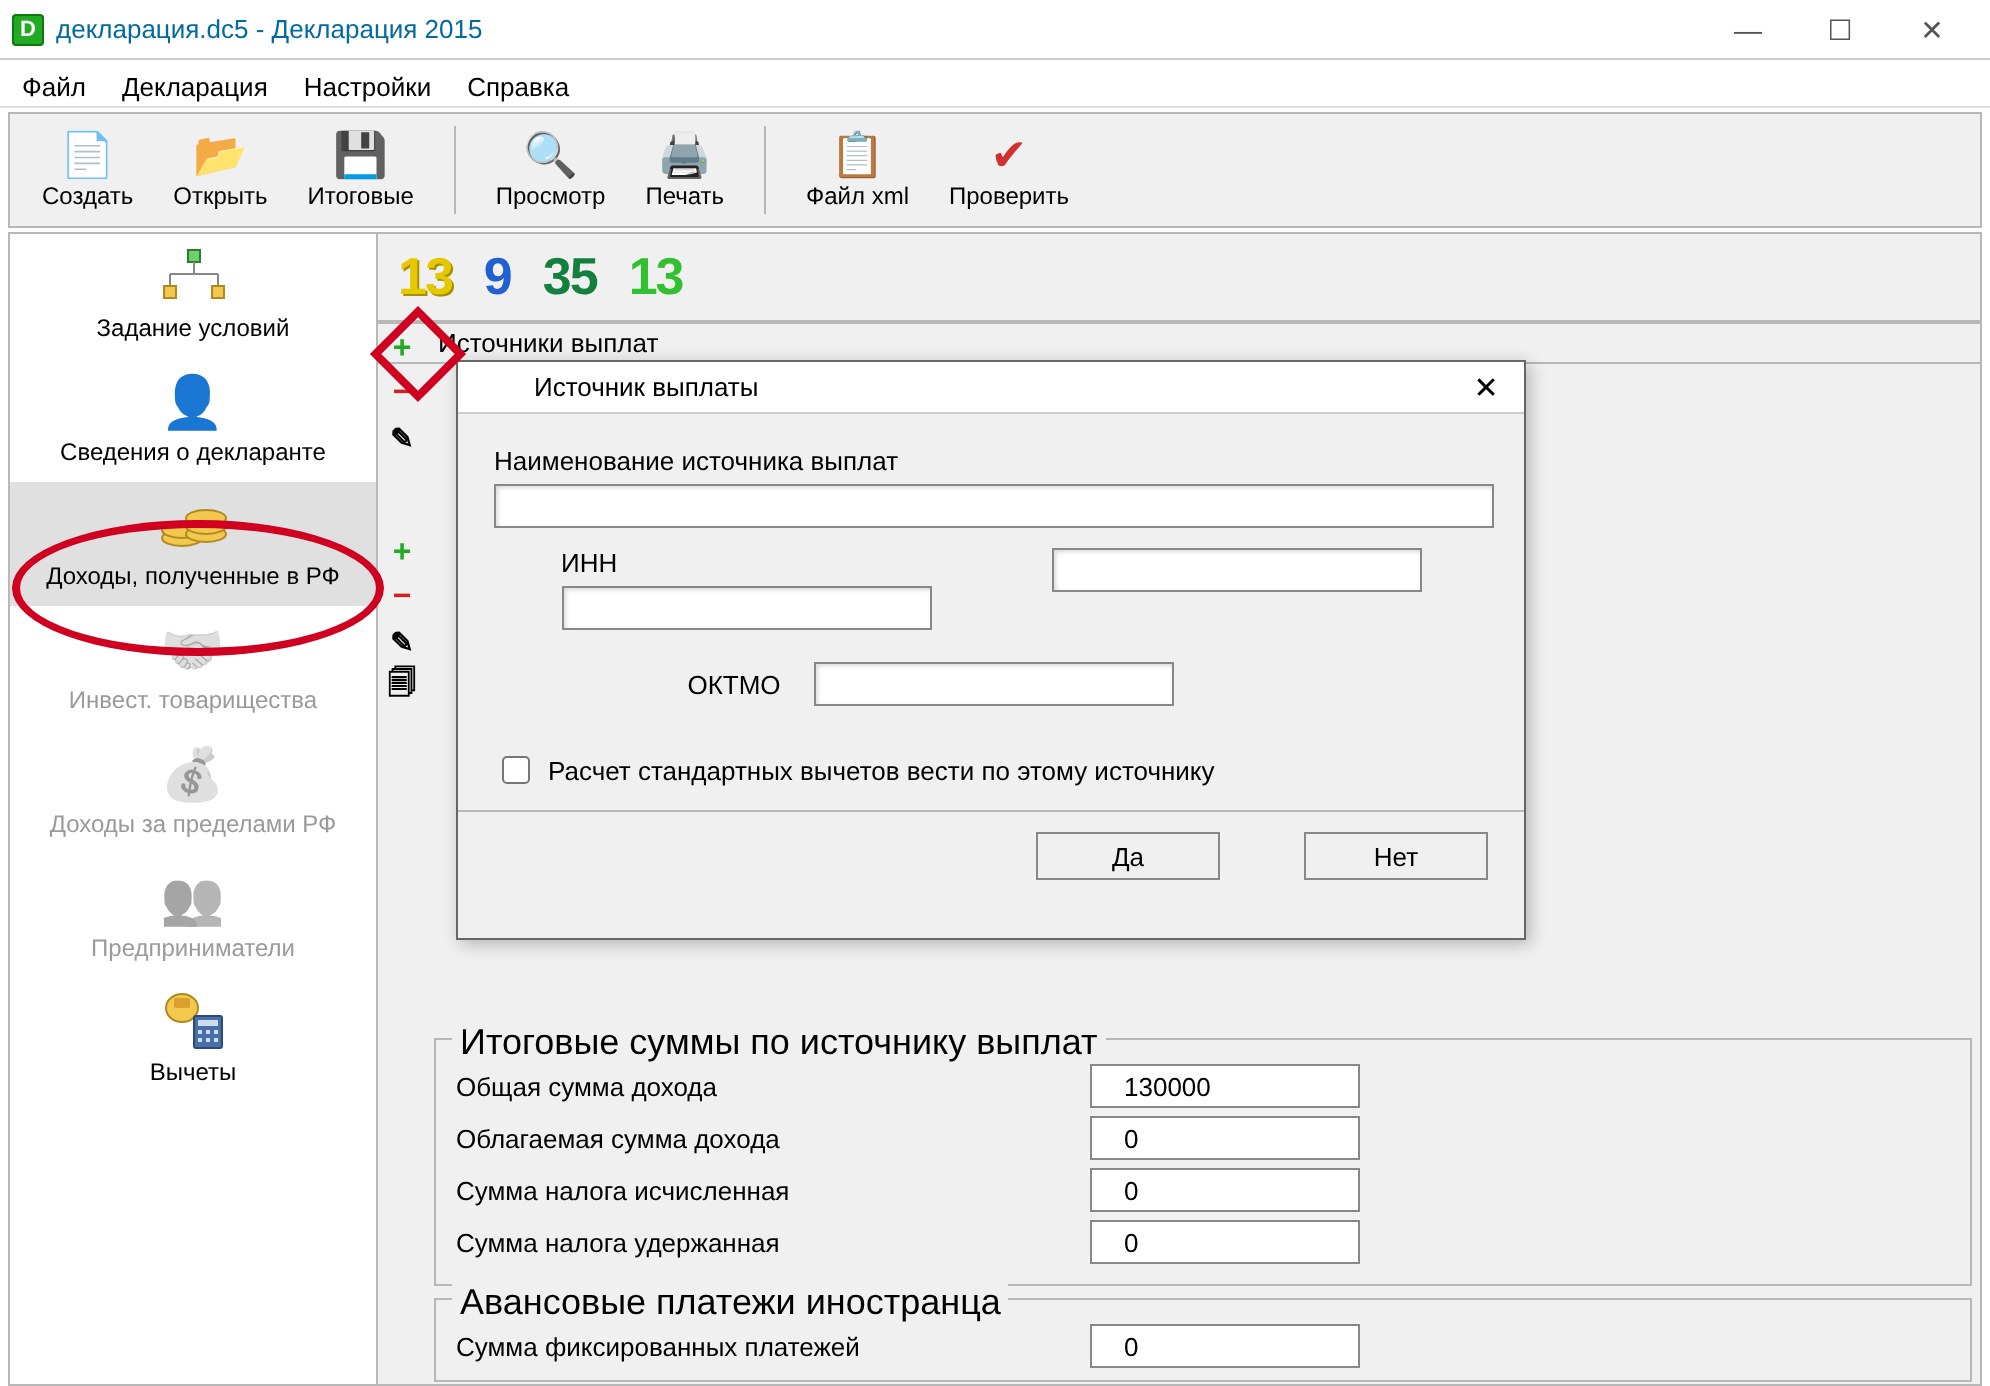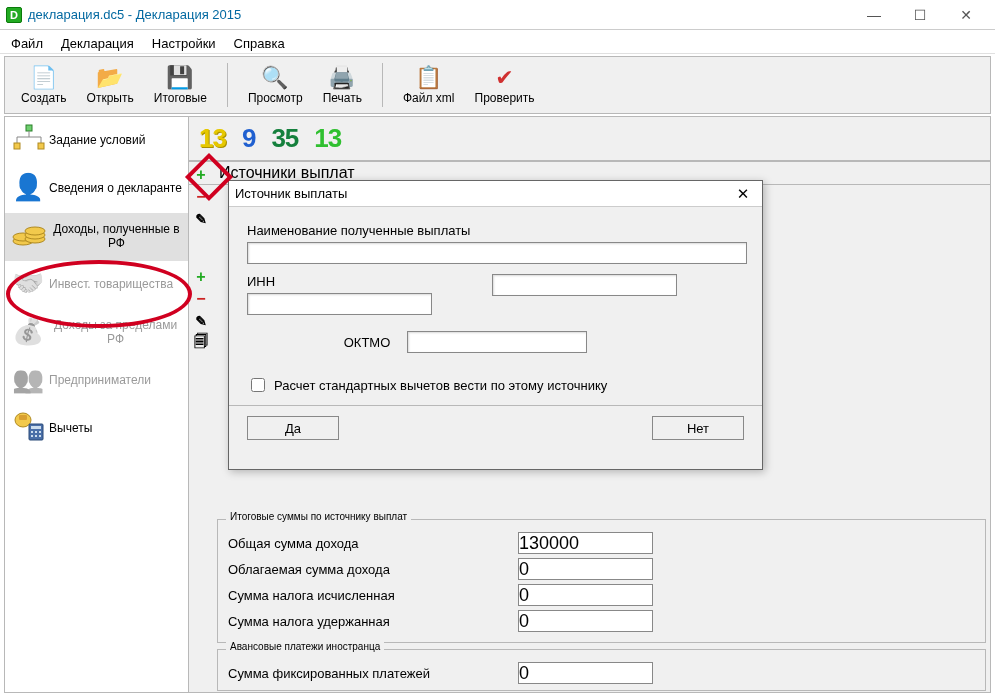--- a/index.html
+++ b/index.html
@@ -70,24 +70,23 @@
     display: flex;
     height: calc(100% - 30px - 24px - 62px);
     margin: 0 4px;
   }
   .sidebar {
     width: 185px;
     border: 1px solid #b8b8b8;
     display: flex; flex-direction: column;
   }
   .side-item {
-    display: flex; flex-direction: row; align-items: center;
+    display: flex; flex-direction: column; align-items: center;
     padding: 6px 4px 8px;
     font-size: 12px;
-    text-align: center;
   }
   .side-item.disabled { color: #9a9a9a; }
   .side-item.active { background: #e0e0e0; }
   .side-icon {
     width: 40px; height: 32px;
     display: flex; align-items: center; justify-content: center;
     font-size: 26px;
     margin-bottom: 2px;
   }
   .content {
@@ -113,21 +112,21 @@
   }
   .tax-tabs .t13a { color: #e6c800; text-shadow: 1px 1px 0 #a88f00; }
   .tax-tabs .t9 { color: #2060d0; }
   .tax-tabs .t35 { color: #15803d; }
   .tax-tabs .t13b { color: #30c030; }
   .section-header {
     border: 1px solid #b8b8b8;
     border-left: none; border-right: none;
     padding: 2px 4px 2px 30px;
     background: #f0f0f0;
-    font-size: 16px;
+    font-size: 13px;
     position: relative;
   }
   .side-tools {
     position: absolute;
     left: 2px;
     display: flex; flex-direction: column;
     gap: 2px;
   }
   .side-tools .tool {
     width: 20px; height: 20px;
@@ -145,74 +144,74 @@
     border: 1px solid #b8b8b8;
     margin-bottom: 6px;
     padding: 8px 10px 6px;
     position: relative;
   }
   .groupbox .gb-title {
     position: absolute;
     top: -9px; left: 8px;
     background: #f0f0f0;
     padding: 0 4px;
-    font-size: 10px;
+    font-size: 18px;
   }
   .gb-row {
     display: flex; align-items: center;
     margin: 4px 0;
   }
   .gb-row label { width: 290px; }
   .gb-row input {
     width: 135px; height: 22px;
     border: 1px solid #888;
     background: #fff;
-    padding: 0 0;
-    font-family: inherit; font-size: 18px;
+    padding: 0 16px;
+    font-family: inherit; font-size: 13px; margin-left: 27px;
   }
   
   .dialog {
     position: absolute;
     left: 228px; top: 180px;
     width: 535px; height: 290px;
     background: #f0f0f0;
     border: 1px solid #666;
     box-shadow: 2px 2px 8px rgba(0,0,0,0.25);
   }
   .dlg-title {
     height: 26px;
     display: flex; align-items: center;
     padding: 0 6px;
     background: #fff;
     border-bottom: 1px solid #ccc;
     font-size: 13px;
   }
-  .dlg-title .flex { flex: 1; }
+  .dlg-title .flex { flex: 1; margin-left: 32px; }
   .dlg-close { width: 26px; text-align: center; font-size: 15px; }
   .dlg-body { padding: 10px 18px; }
   .dlg-body .lbl { display: block; margin: 6px 0 4px; }
   .dlg-body input[type=text] {
     height: 22px; border: 1px solid #888;
     box-shadow: inset 1px 1px 2px rgba(0,0,0,0.15);
     background: #fff;
     font-family: inherit; font-size: 13px;
     padding: 0 4px;
   }
   .dlg-full { width: 500px; }
-  .dlg-row { display: flex; gap: 60px; margin-top: 10px; }
+  .dlg-row { display: flex; gap: 60px; margin-top: 10px; justify-content: center; }
   .dlg-col .lbl { margin: 0 0 4px; }
   .dlg-col input { width: 185px; }
   .dlg-okt { display: flex; align-items: center; margin-top: 16px; }
   .dlg-okt label { width: 160px; text-align: center; padding-left: 80px; }
   .dlg-okt input { width: 180px; }
   .dlg-chk { margin-top: 22px; display: flex; align-items: center; gap: 6px; }
   .dlg-chk input { width: 14px; height: 14px; }
   .dlg-sep { border-top: 1px solid #b8b8b8; margin: 10px -18px 0; }
   .dlg-buttons {
-    display: flex; justify-content: space-between; gap: 64px;
+    display: flex; justify-content: flex-end; gap: 42px;
     padding: 10px 0 0;
   }
   .dlg-buttons button {
     width: 92px; height: 24px;
     border: 1px solid #888;
     background: #f0f0f0;
     font-family: inherit; font-size: 13px;
   }
   
   .annot-ellipse {
@@ -400,21 +399,21 @@
     </div>
   </div>
 </div>
 
 <div class="dialog">
   <div class="dlg-title">
     <span class="flex">Источник выплаты</span>
     <span class="dlg-close">✕</span>
   </div>
   <div class="dlg-body">
-    <span class="lbl">Наименование полученные выплаты</span>
+    <span class="lbl">Наименование источника выплат</span>
     <input class="dlg-full" type="text" value="" style="">
     <div class="dlg-row">
       <div class="dlg-col">
         <span class="lbl">ИНН</span>
         <input type="text" value="" style="">
       </div>
       <div class="dlg-col">
         <input type="text" value="" style="">
       </div>
     </div>

